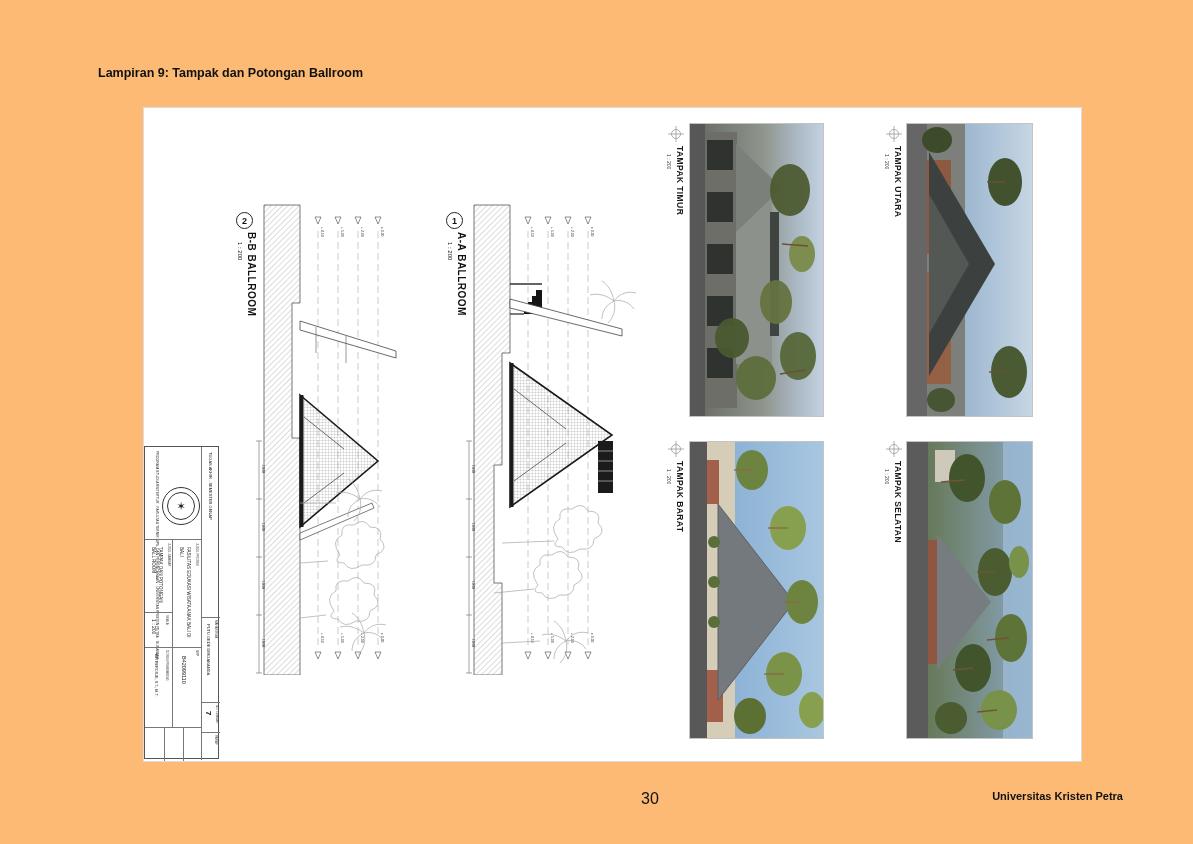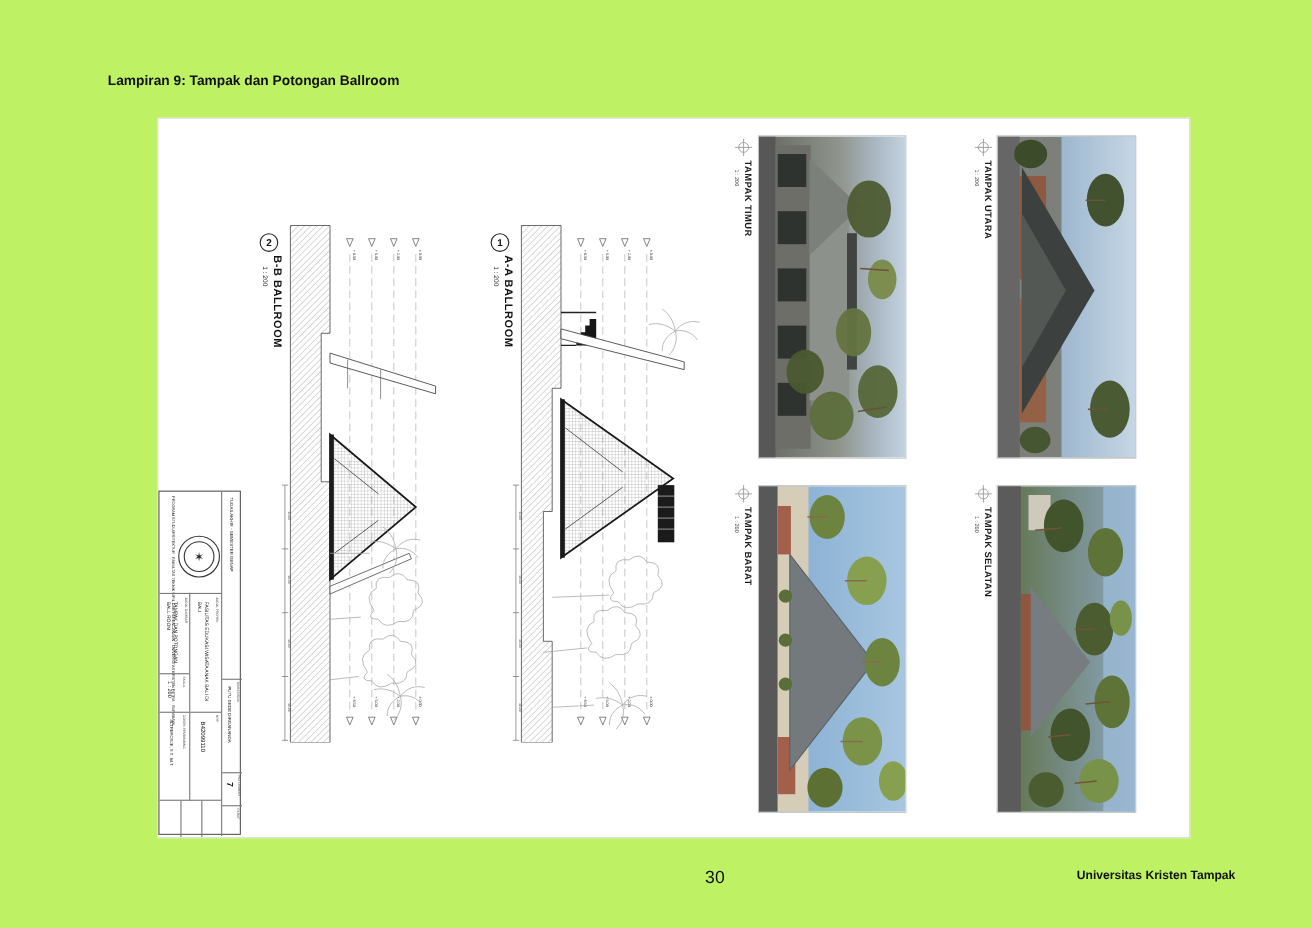--- a/index.html
+++ b/index.html
@@ -1,16 +1,16 @@
 <!DOCTYPE html>
 <html><head>
 <meta charset="utf-8">
 <style>
   html,body{margin:0;padding:0;background:#ffffff;}
-  .page{position:relative;width:1193px;height:844px;background:#bef264;overflow:hidden;
+  .page{position:relative;width:1193px;height:844px;background:#fdba74;overflow:hidden;
         font-family:"Liberation Sans",sans-serif;color:#111;}
   .heading{position:absolute;left:98px;top:66px;font-size:12.5px;font-weight:bold;color:#111;}
   .sheet{position:absolute;left:143px;top:107px;width:937px;height:653px;
          border:1px solid #dcdcdc;background:#fff;}
   .vtext{writing-mode:vertical-rl;text-orientation:mixed;white-space:nowrap;}
   .vwrap{writing-mode:vertical-rl;text-orientation:mixed;}
   
   .tb{position:absolute;left:0;top:338px;width:75px;height:313px;border:1px solid #555;box-sizing:border-box;}
   .tb .box{position:absolute;box-sizing:border-box;}
   .tb .bl{border-left:1px solid #777;}
@@ -420,15 +420,15 @@
           <line x1="70" y1="130" x2="88" y2="130"></line>
         <line x1="80" y1="198" x2="102" y2="196"></line>
           <line x1="46" y1="228" x2="66" y2="226"></line>
         <line x1="70" y1="270" x2="90" y2="268"></line>
       </g>
     </svg>
 
   </div>
 
   <div class="footer-num">30</div>
-  <div class="footer-right">Universitas Kristen Tampak</div>
+  <div class="footer-right">Universitas Kristen Petra</div>
 
 </div>
 
 </body></html>

